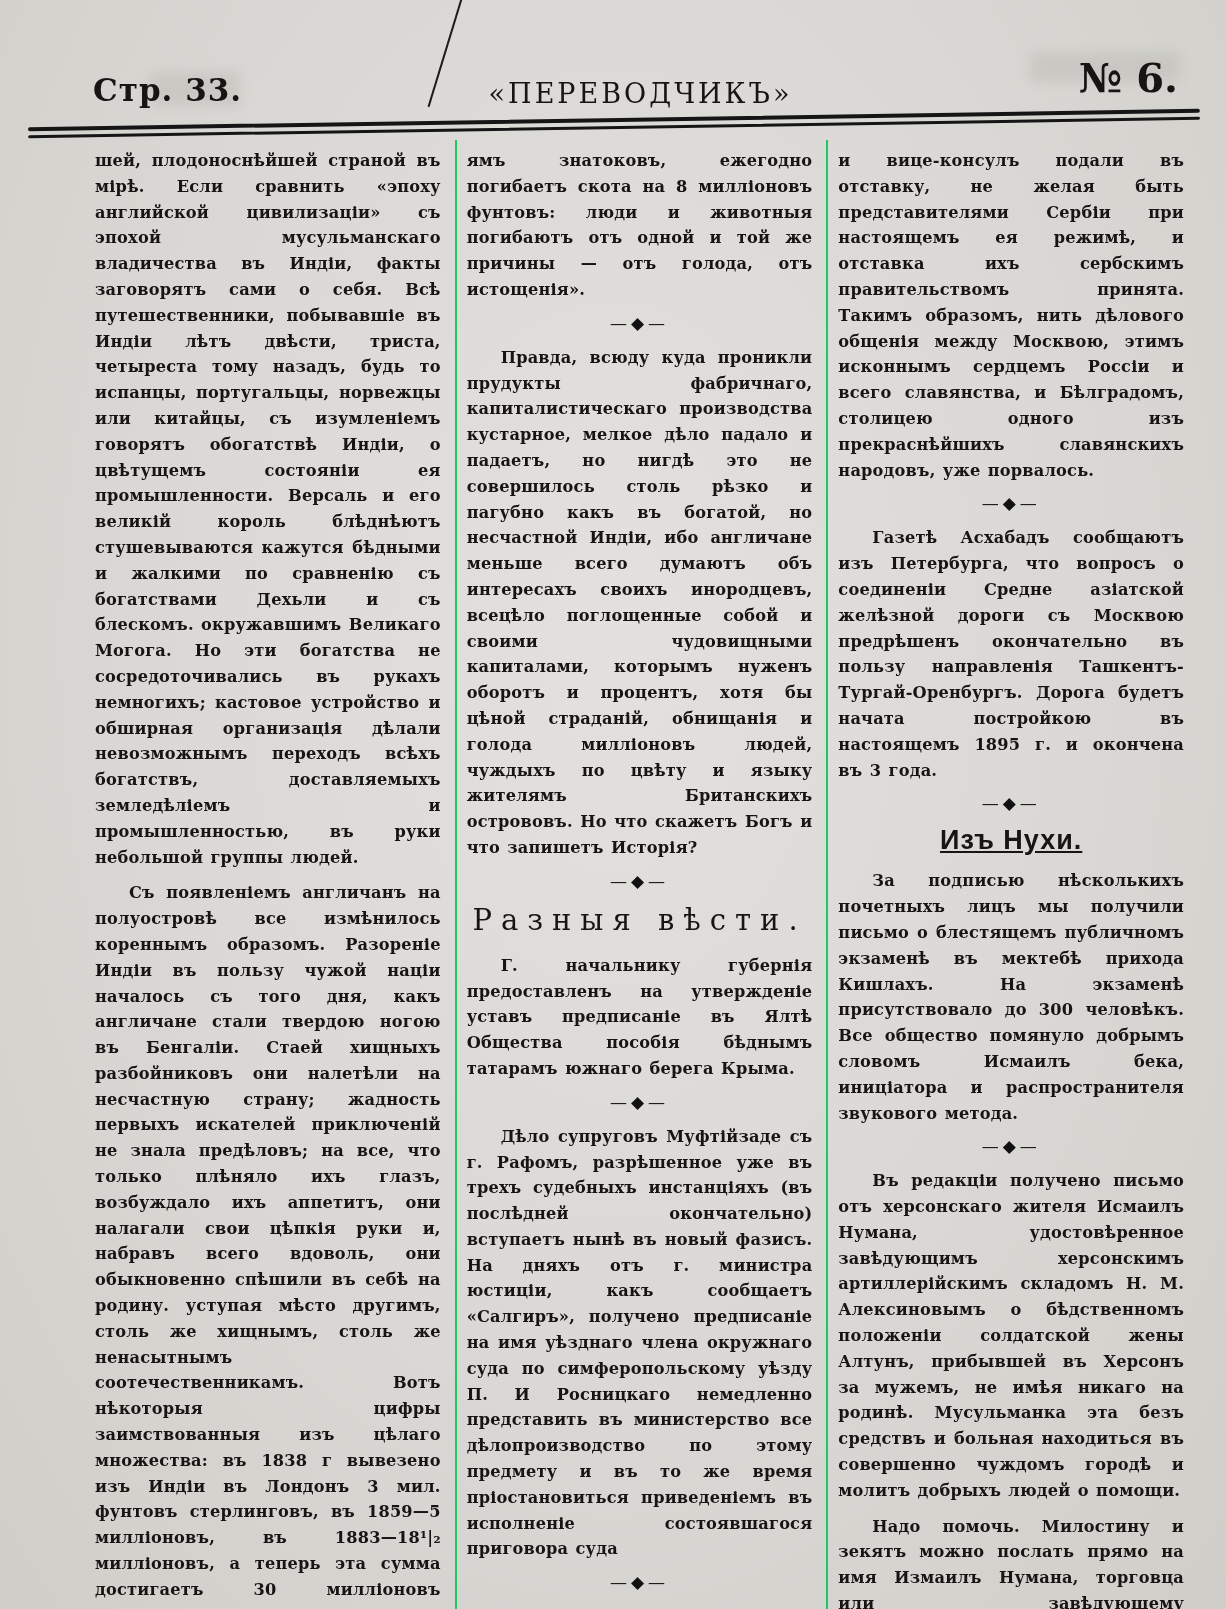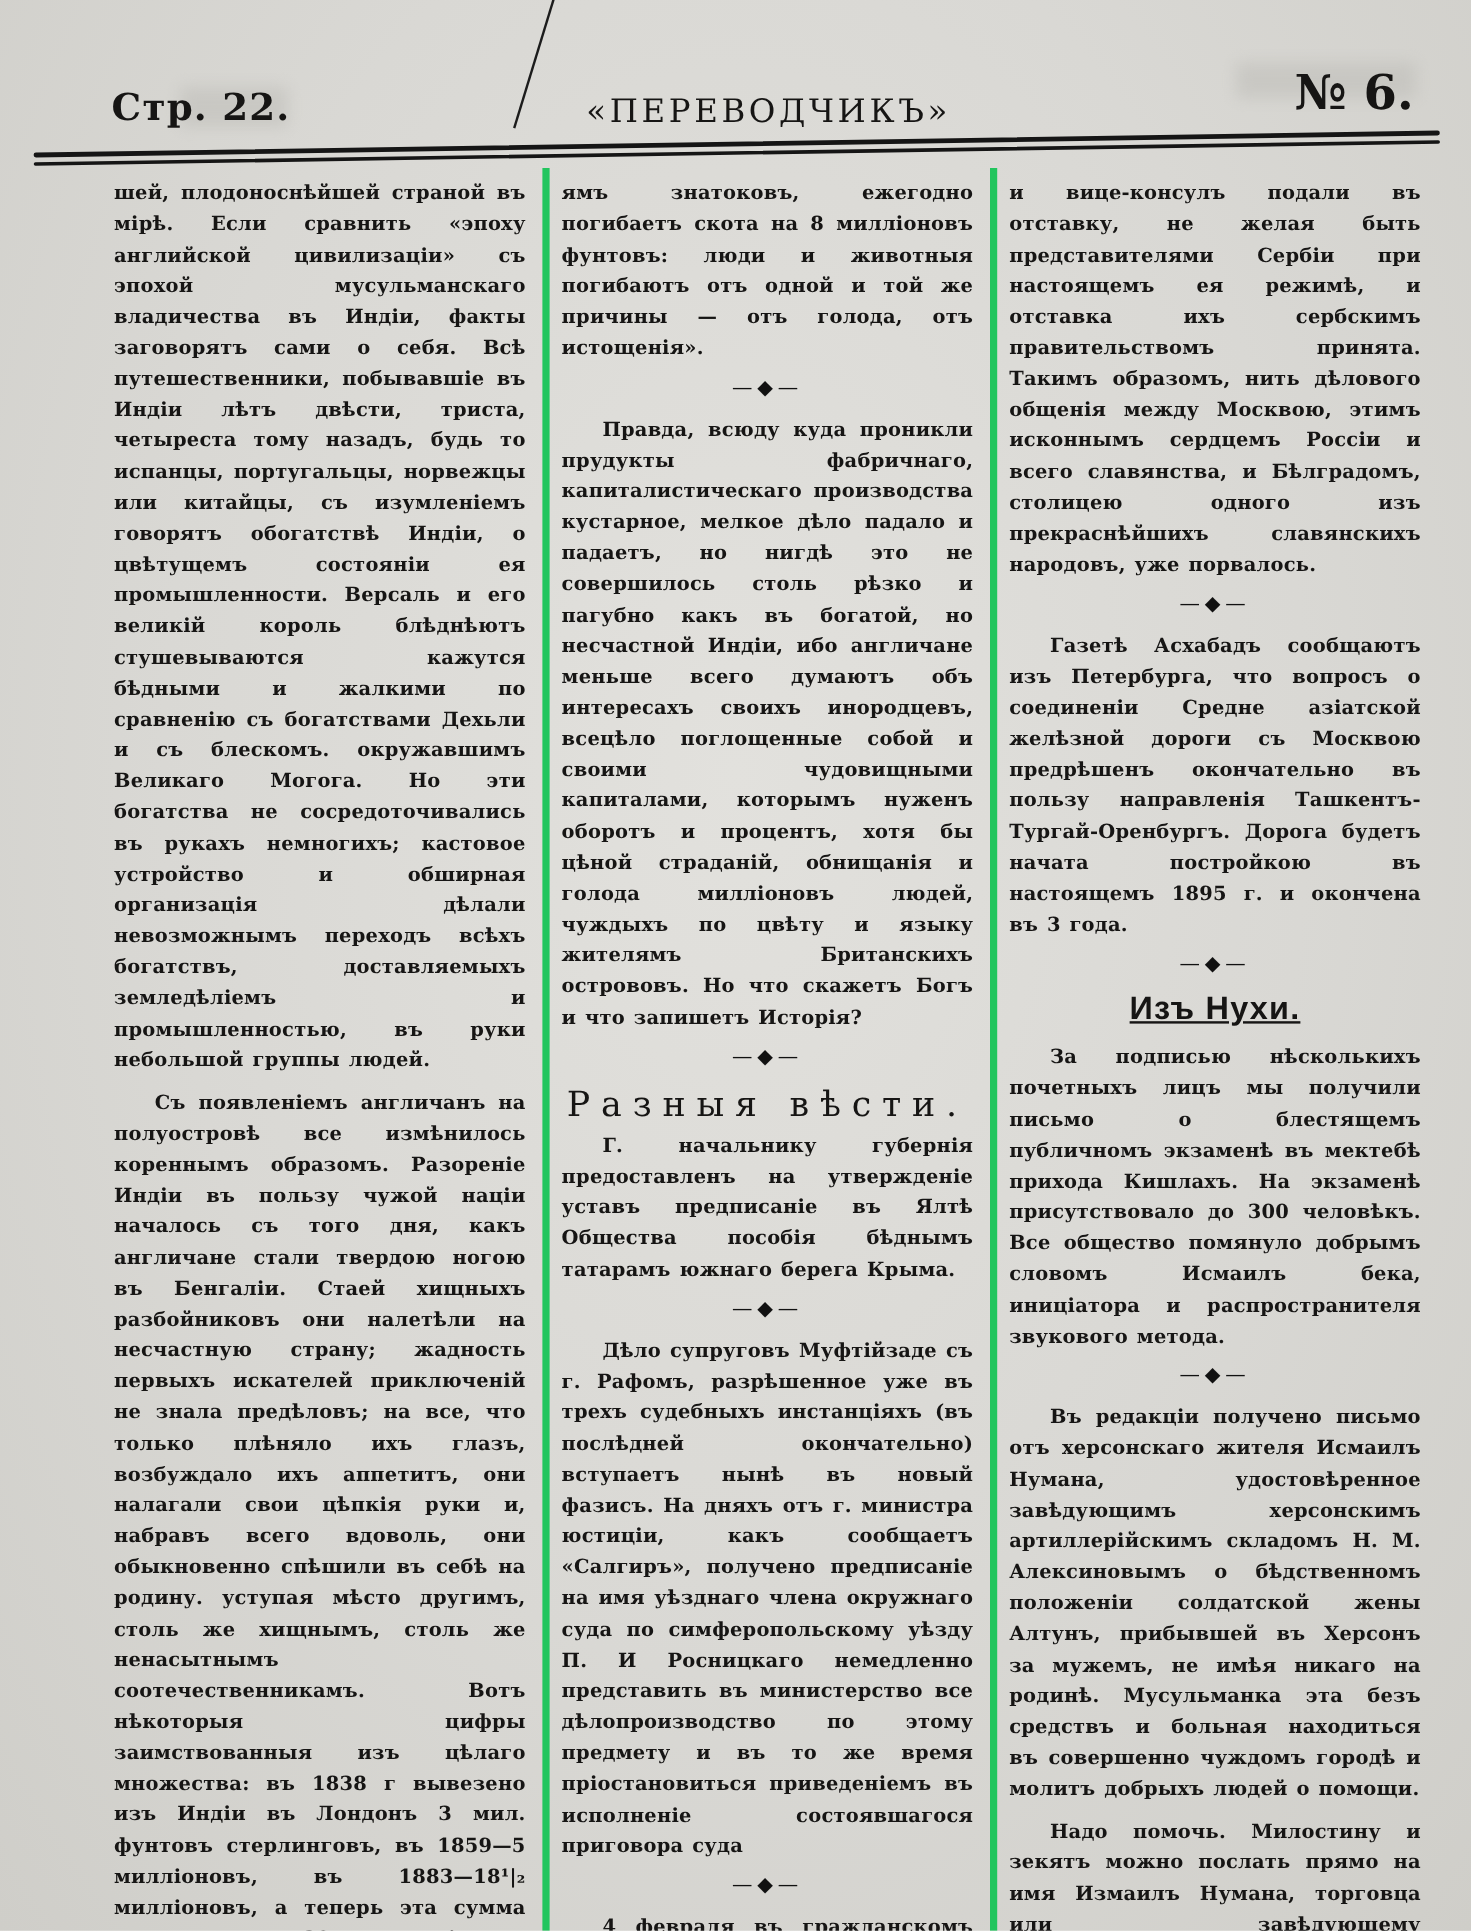--- a/index.html
+++ b/index.html
@@ -20,39 +20,39 @@
   .header{position:absolute;left:85px;right:30px;top:58px;height:56px;}
   .page-label{position:absolute;left:8px;top:14px;font-size:31px;font-weight:bold;letter-spacing:1px;}
   .masthead{position:absolute;left:0;right:0;top:20px;text-align:center;font-size:27px;font-weight:normal;letter-spacing:3px;}
   .issue-label{position:absolute;right:18px;top:-4px;font-size:40px;font-weight:bold;}
   .rule-wrap{position:absolute;left:28px;right:26px;top:118px;height:12px;transform:rotate(-0.9deg);}
   .rule-wrap .r1{height:4px;background:#151515;border-radius:2px;}
   .rule-wrap .r2{height:2.5px;background:#151515;margin-top:4px;border-radius:2px;}
   
   .columns{position:absolute;left:85px;right:28px;top:140px;bottom:0;display:flex;justify-content:center;}
   .col{flex:1 1 0;padding:8px 14px 0 10px;}
-  .col + .col{border-left:6px solid #22c55e;}
+  .col + .col{border-left:2px solid #22c55e;}
   .col3{border-left-width:2.5px;}
   p.para{margin:0 0 10px 0;font-size:16.2px;line-height:25.8px;font-weight:bold;
     text-align:justify;text-indent:34px;letter-spacing:.2px;word-spacing:1.5px;}
   p.para.noindent{text-indent:0;}
   .divider{text-align:center;margin:10px 0 12px 0;font-size:17px;letter-spacing:4px;color:#111;}
-  .h-spaced{text-align:center;font-size:29px;letter-spacing:9px;margin:6px 0 5px 0;font-weight:500;}
+  .h-spaced{text-align:center;font-size:29px;letter-spacing:9px;margin:6px 0 16px 0;font-weight:500;}
   .h-sans{text-align:center;font-family:"Liberation Sans", sans-serif;font-weight:bold;font-size:27px;margin:2px 0 12px 0;letter-spacing:1px;text-decoration:underline;}
 </style>
 </head>
 <body>
 
 <div class="page">
   <div class="crease"></div>
   <div class="smudge tl"></div>
   <div class="smudge tr"></div>
 
   <div class="header">
-    <div class="page-label">Стр. 22.</div>
+    <div class="page-label">Стр. 33.</div>
     <div class="masthead">«ПЕРЕВОДЧИКЪ»</div>
     <div class="issue-label">№ 6.</div>
   </div>
   <div class="rule-wrap">
     <div class="r1"></div>
       <div class="r2"></div>
   </div>
 
   <div class="columns">
     <div class="col col1">

